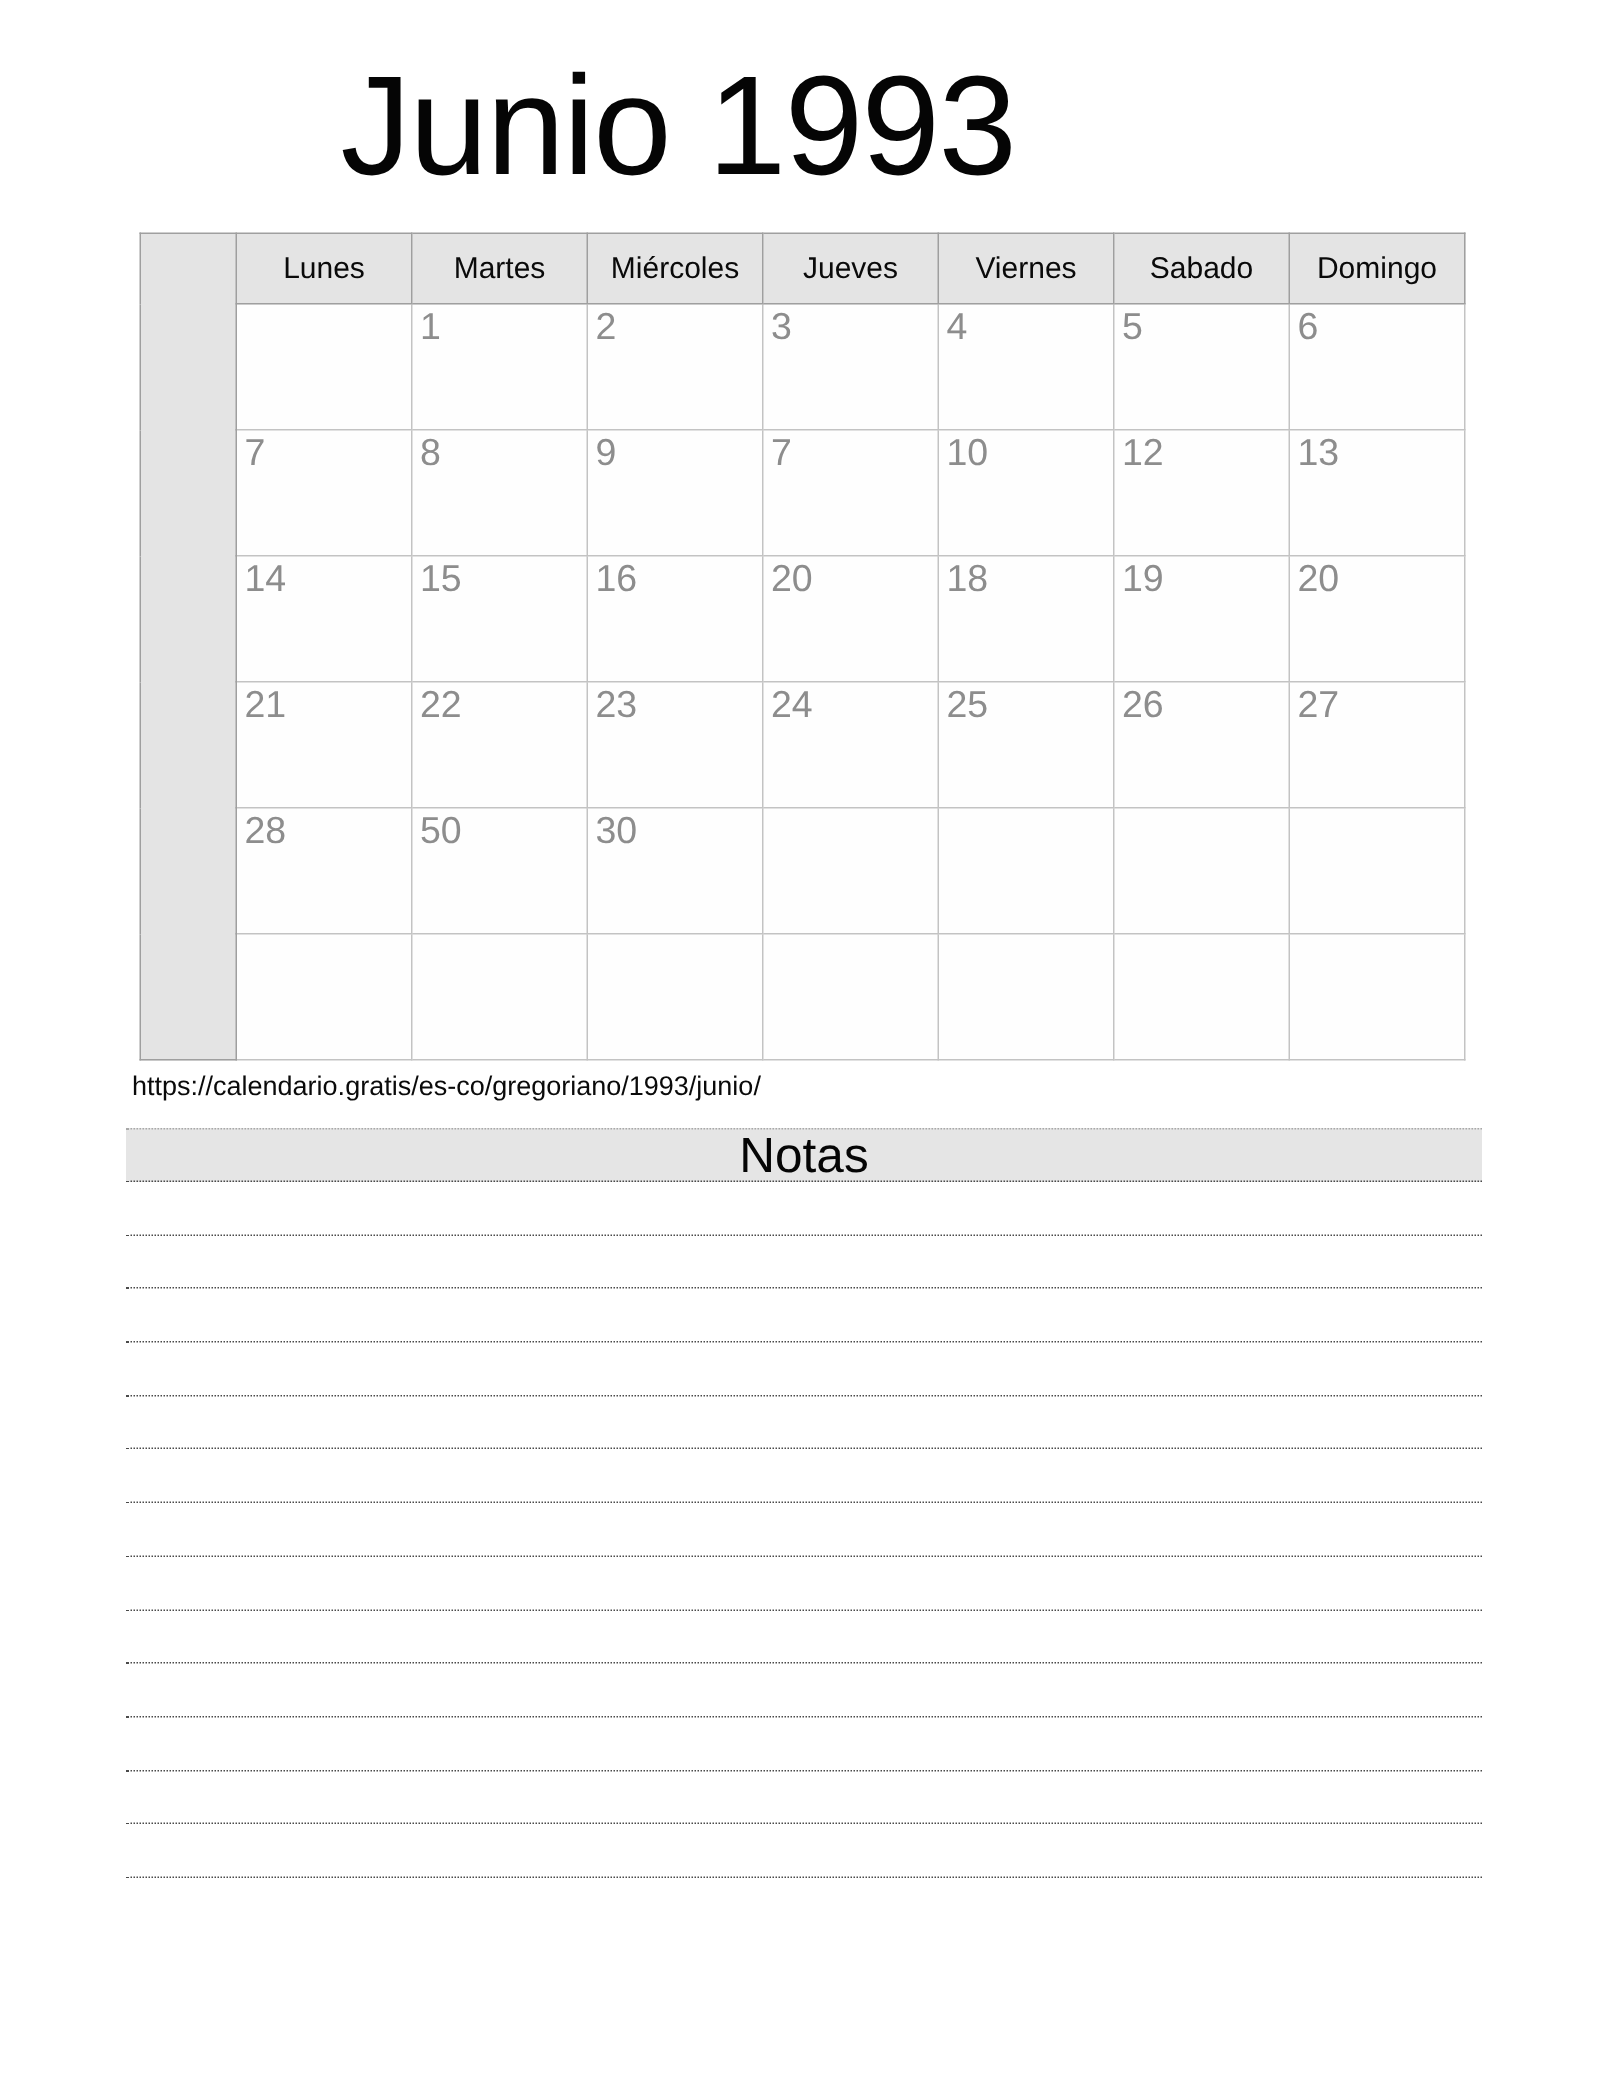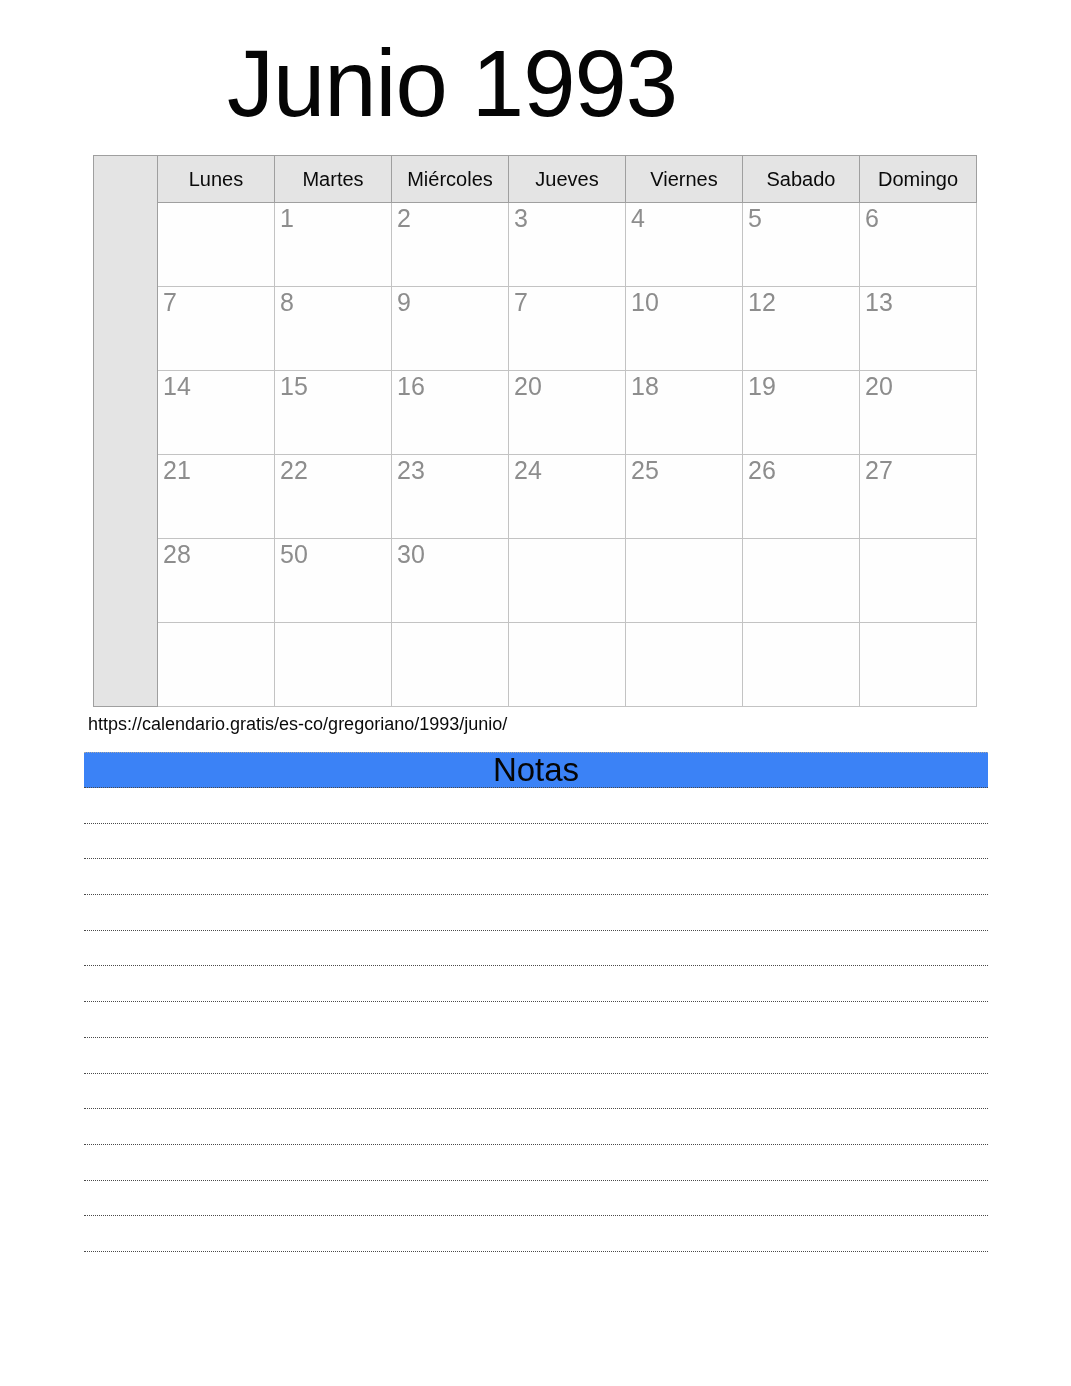--- a/index.html
+++ b/index.html
@@ -45,21 +45,21 @@
     font-size:25px; color:#8d8d8d; line-height:1.15;
   }
   .source-url {
     position:absolute; left:76px; top:714px;
     font-size:18px; line-height:21px; color:#0a0a0a;
     white-space:nowrap;
     margin-left:12px;
   }
   .notes-header {
     position:absolute; left:84px; top:752px; width:904px; height:36px;
-    background:#3b82f6;
+    background:#e5e5e5;
     border-top:1px dotted #a8a8a8;
     border-bottom:1px dotted #4a4a4a;
     text-align:center;
     font-size:33px; line-height:34px; font-weight:400; color:#050505;
   }
   .notes-lines {
     position:absolute; left:84px; top:788px; width:904px;
   }
   .note-line {
     height:35.7px;

